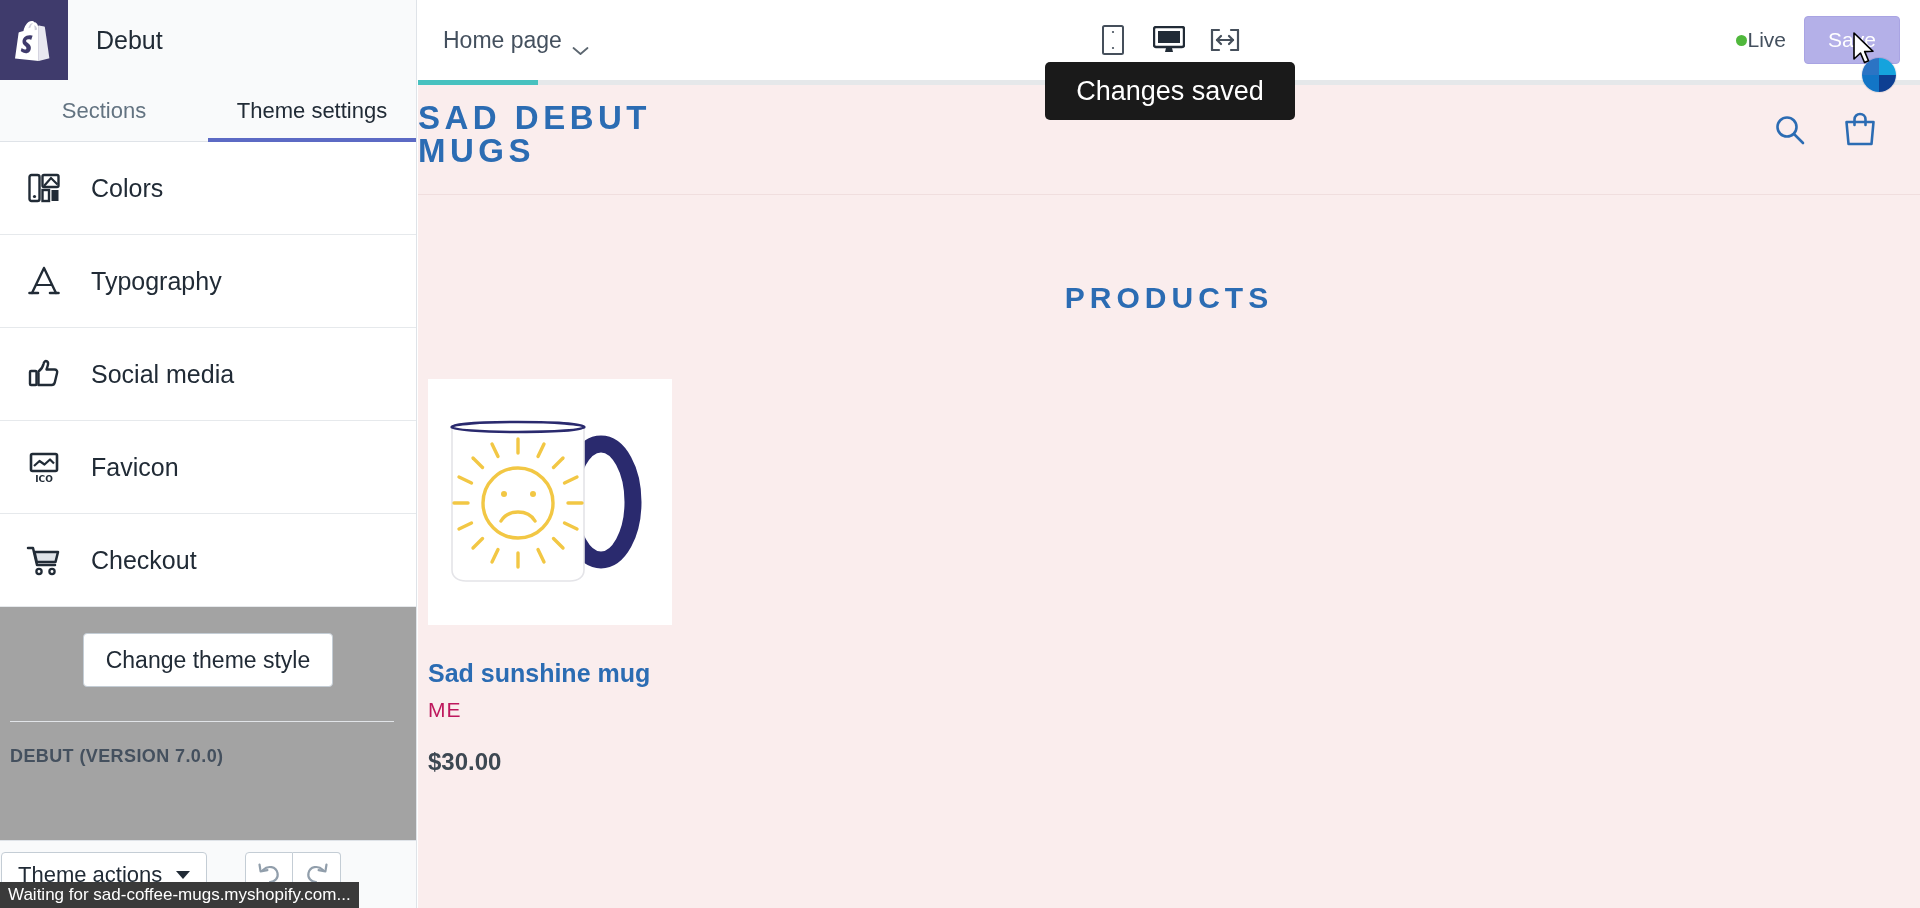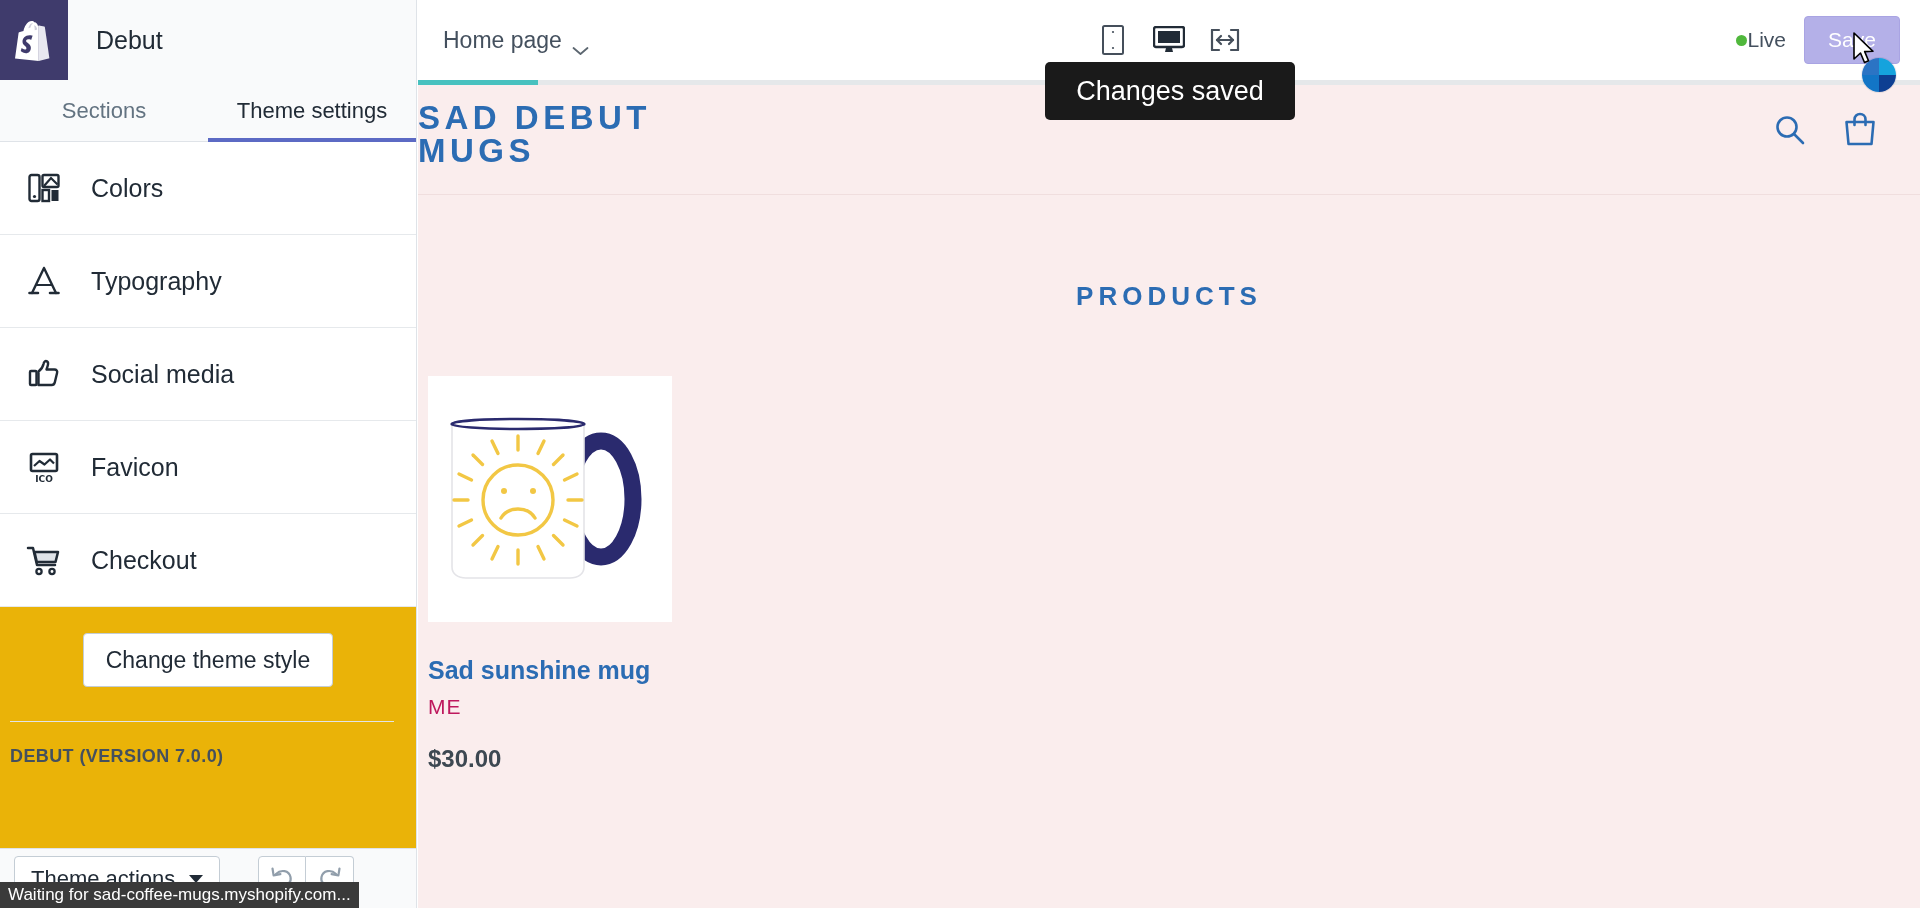--- a/index.html
+++ b/index.html
@@ -168,21 +168,21 @@
   }
   .nav-icon {
     width: 36px; height: 36px;
     display: flex; align-items: center; justify-content: center;
     flex: 0 0 36px;
   }
   .nav-label { font-size: 25px; color: #212b36; }
 
   .style-block {
     padding: 26px 0 0 0;
-    background: #eab308;
+    background: #a3a3a3;
     flex: 1;
     display: flex; flex-direction: column;
   }
   .change-style-wrap { display:flex; justify-content:center; }
   .change-style-btn {
     min-width: 248px; height: 54px;
     background: #ffffff;
     border: 1px solid #c4cdd5;
     border-radius: 4px;
     font-size: 23px; color: #212b36;
@@ -196,25 +196,25 @@
   }
   .version-block { padding: 24px 0 0 10px; }
   .version-title {
     font-size: 18px; font-weight: bold;
     letter-spacing: .4px;
     color: #44505e; margin-bottom: 10px;
   }
   .version-sub { font-size: 22px; color: #44505e; }
 
   .bottombar {
-    height: 60px;
+    height: 68px;
     border-top: 1px solid #dfe3e8;
     background: #f9fafb;
     display: flex; align-items: center;
-    padding: 0 14px;
+    padding: 0 1px;
     gap: 12px;
     margin-top: auto;
   }
   .theme-actions-btn {
     height: 46px; min-width: 198px;
     background: #ffffff;
     border: 1px solid #c4cdd5;
     border-radius: 4px;
     display: flex; align-items: center; justify-content: center; gap: 14px;
     font-size: 22px; color: #212b36;
@@ -280,21 +280,21 @@
   }
   .header-icons {
     position: absolute; right: 42px; top: 26px;
     display: flex; align-items: center; gap: 34px;
   }
   .hicon { cursor: pointer; display: flex; }
 
   .products-heading {
     text-align: center;
     margin-top: 86px;
-    font-size: 26px; font-weight: bold;
+    font-size: 30px; font-weight: bold;
     letter-spacing: 5px;
     color: #2b6cb3;
   }
 
   .product-grid { margin-top: 64px; padding-left: 0px; }
   .product-card { width: 244px; cursor: pointer; }
   .product-img {
     width: 244px; height: 246px;
     background: #ffffff;
     display: flex; align-items: center; justify-content: center;

